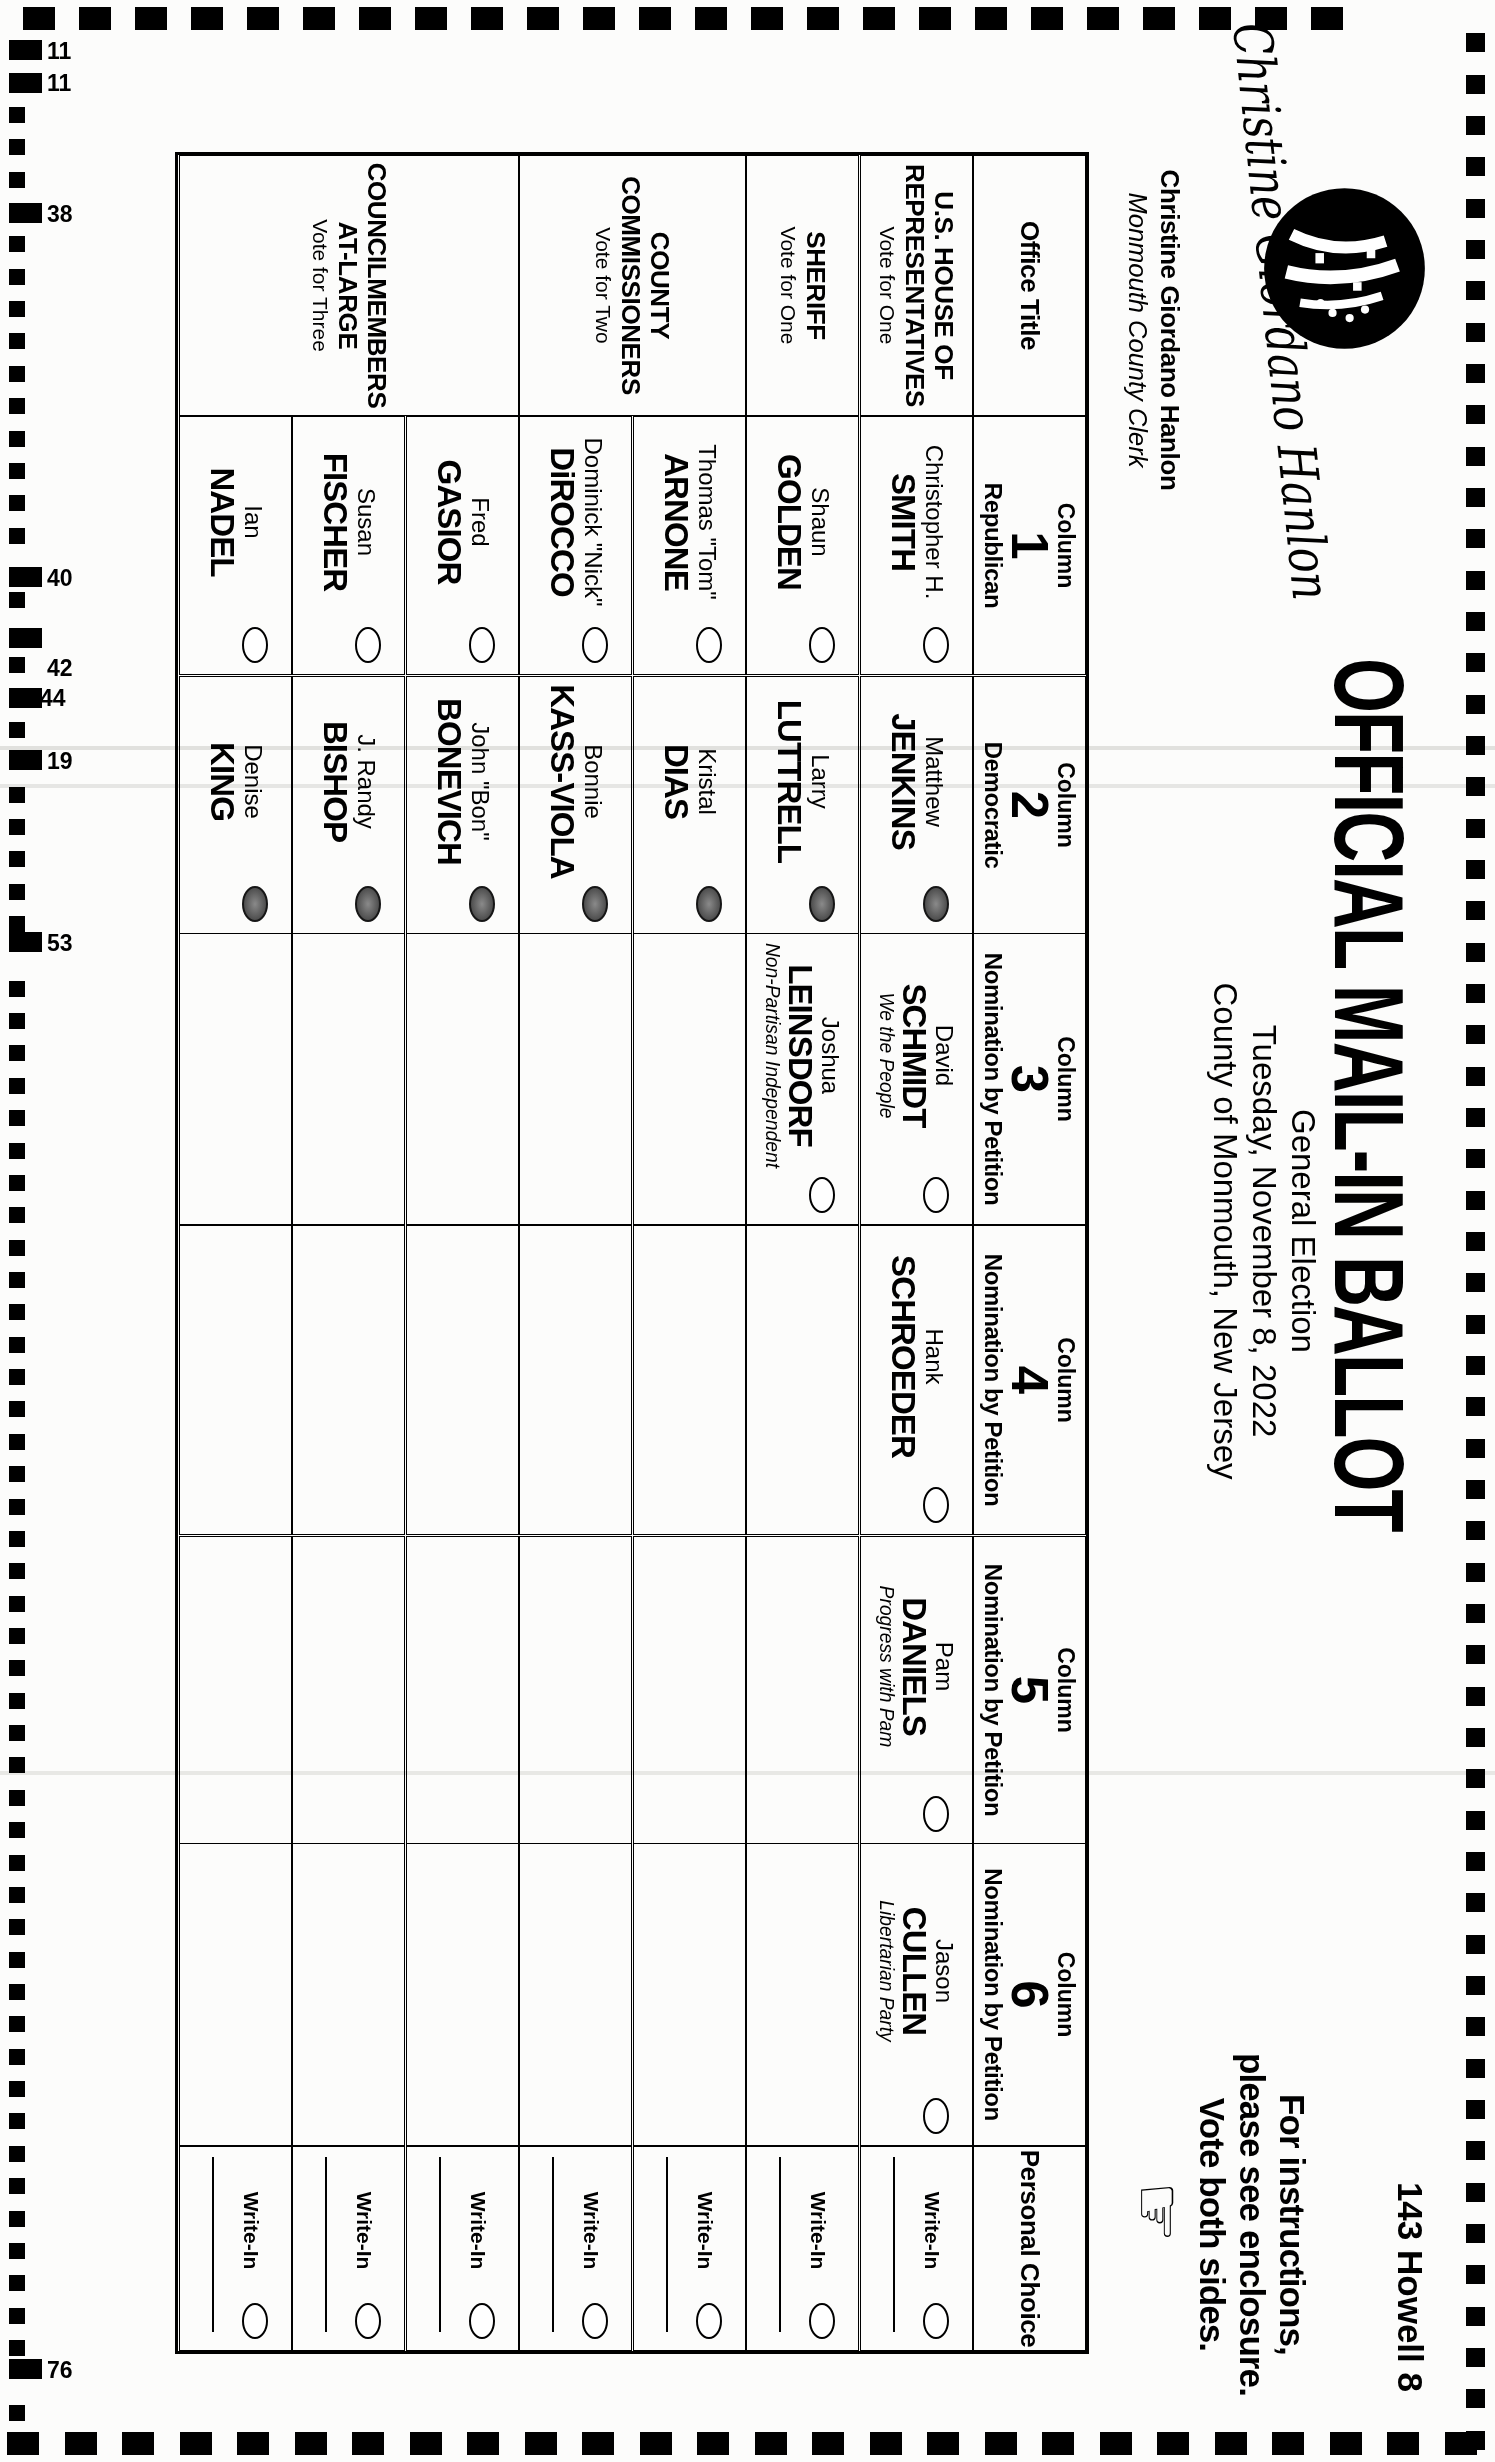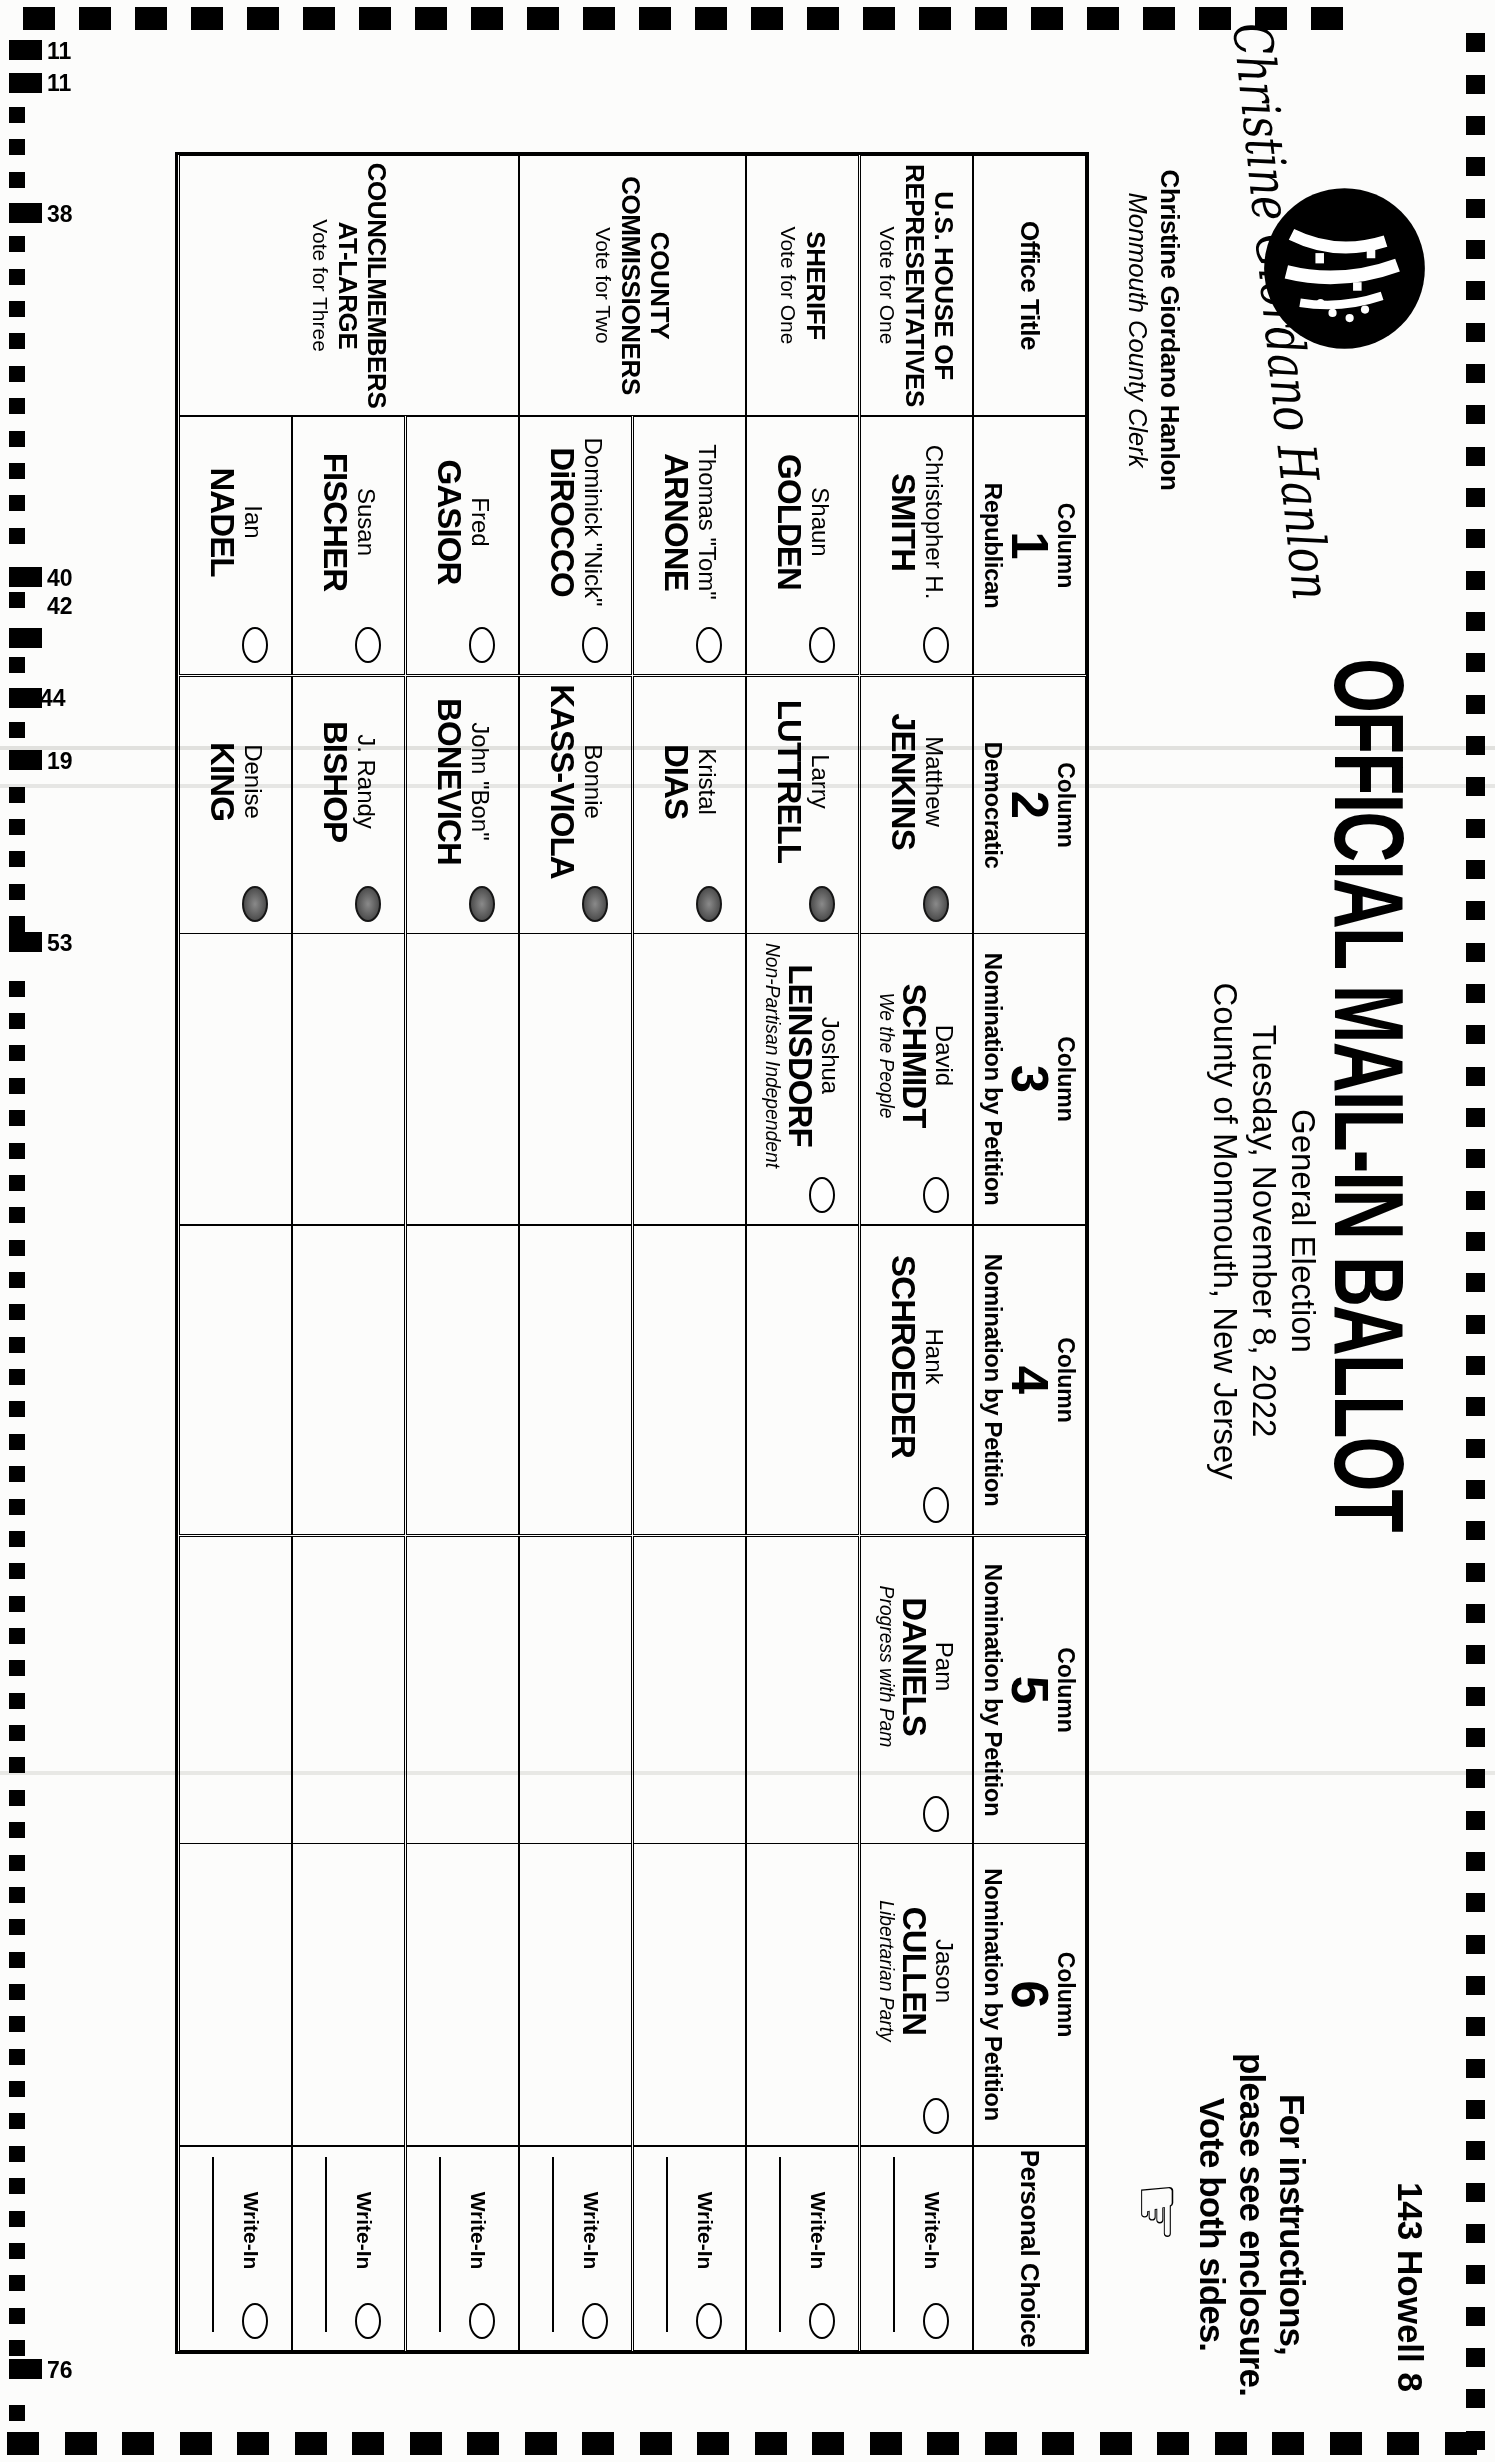--- a/index.html
+++ b/index.html
@@ -485,21 +485,21 @@
       <div class="tmark" style="left: 8.8px; top: 2405px; width: 16px; height: 16px;"></div>
       <div class="tmark" style="left: 8.8px; top: 40px; width: 33px; height: 20px;"></div>
       <div class="tnum" style="left: 47px; top: 38px;">11</div>
       <div class="tmark" style="left: 8.8px; top: 73px; width: 33px; height: 20px;"></div>
       <div class="tnum" style="left: 47px; top: 70px;">11</div>
       <div class="tmark" style="left: 8.8px; top: 203px; width: 33px; height: 20px;"></div>
       <div class="tnum" style="left: 47px; top: 201px;">38</div>
       <div class="tmark" style="left: 8.8px; top: 567px; width: 33px; height: 20px;"></div>
       <div class="tnum" style="left: 47px; top: 565px;">40</div>
       <div class="tmark" style="left: 8.8px; top: 628px; width: 33px; height: 20px;"></div>
-      <div class="tnum" style="left: 47px; top: 593px;">42</div>
+      <div class="tnum" style="left: 47px; top: 655px;">42</div>
       <div class="tmark" style="left: 8.8px; top: 688px; width: 33px; height: 20px;"></div>
       <div class="tnum" style="left: 40px; top: 685px;">44</div>
       <div class="tmark" style="left: 8.8px; top: 750px; width: 33px; height: 20px;"></div>
       <div class="tnum" style="left: 47px; top: 748px;">19</div>
       <div class="tmark" style="left: 8.8px; top: 932px; width: 33px; height: 20px;"></div>
       <div class="tnum" style="left: 47px; top: 930px; text-align: right;">53</div>
       <div class="tmark" style="left: 8.8px; top: 2359px; width: 33px; height: 20px;"></div>
       <div class="tnum" style="left: 47px; top: 2357px;">76</div>
     </div>
 </div>

